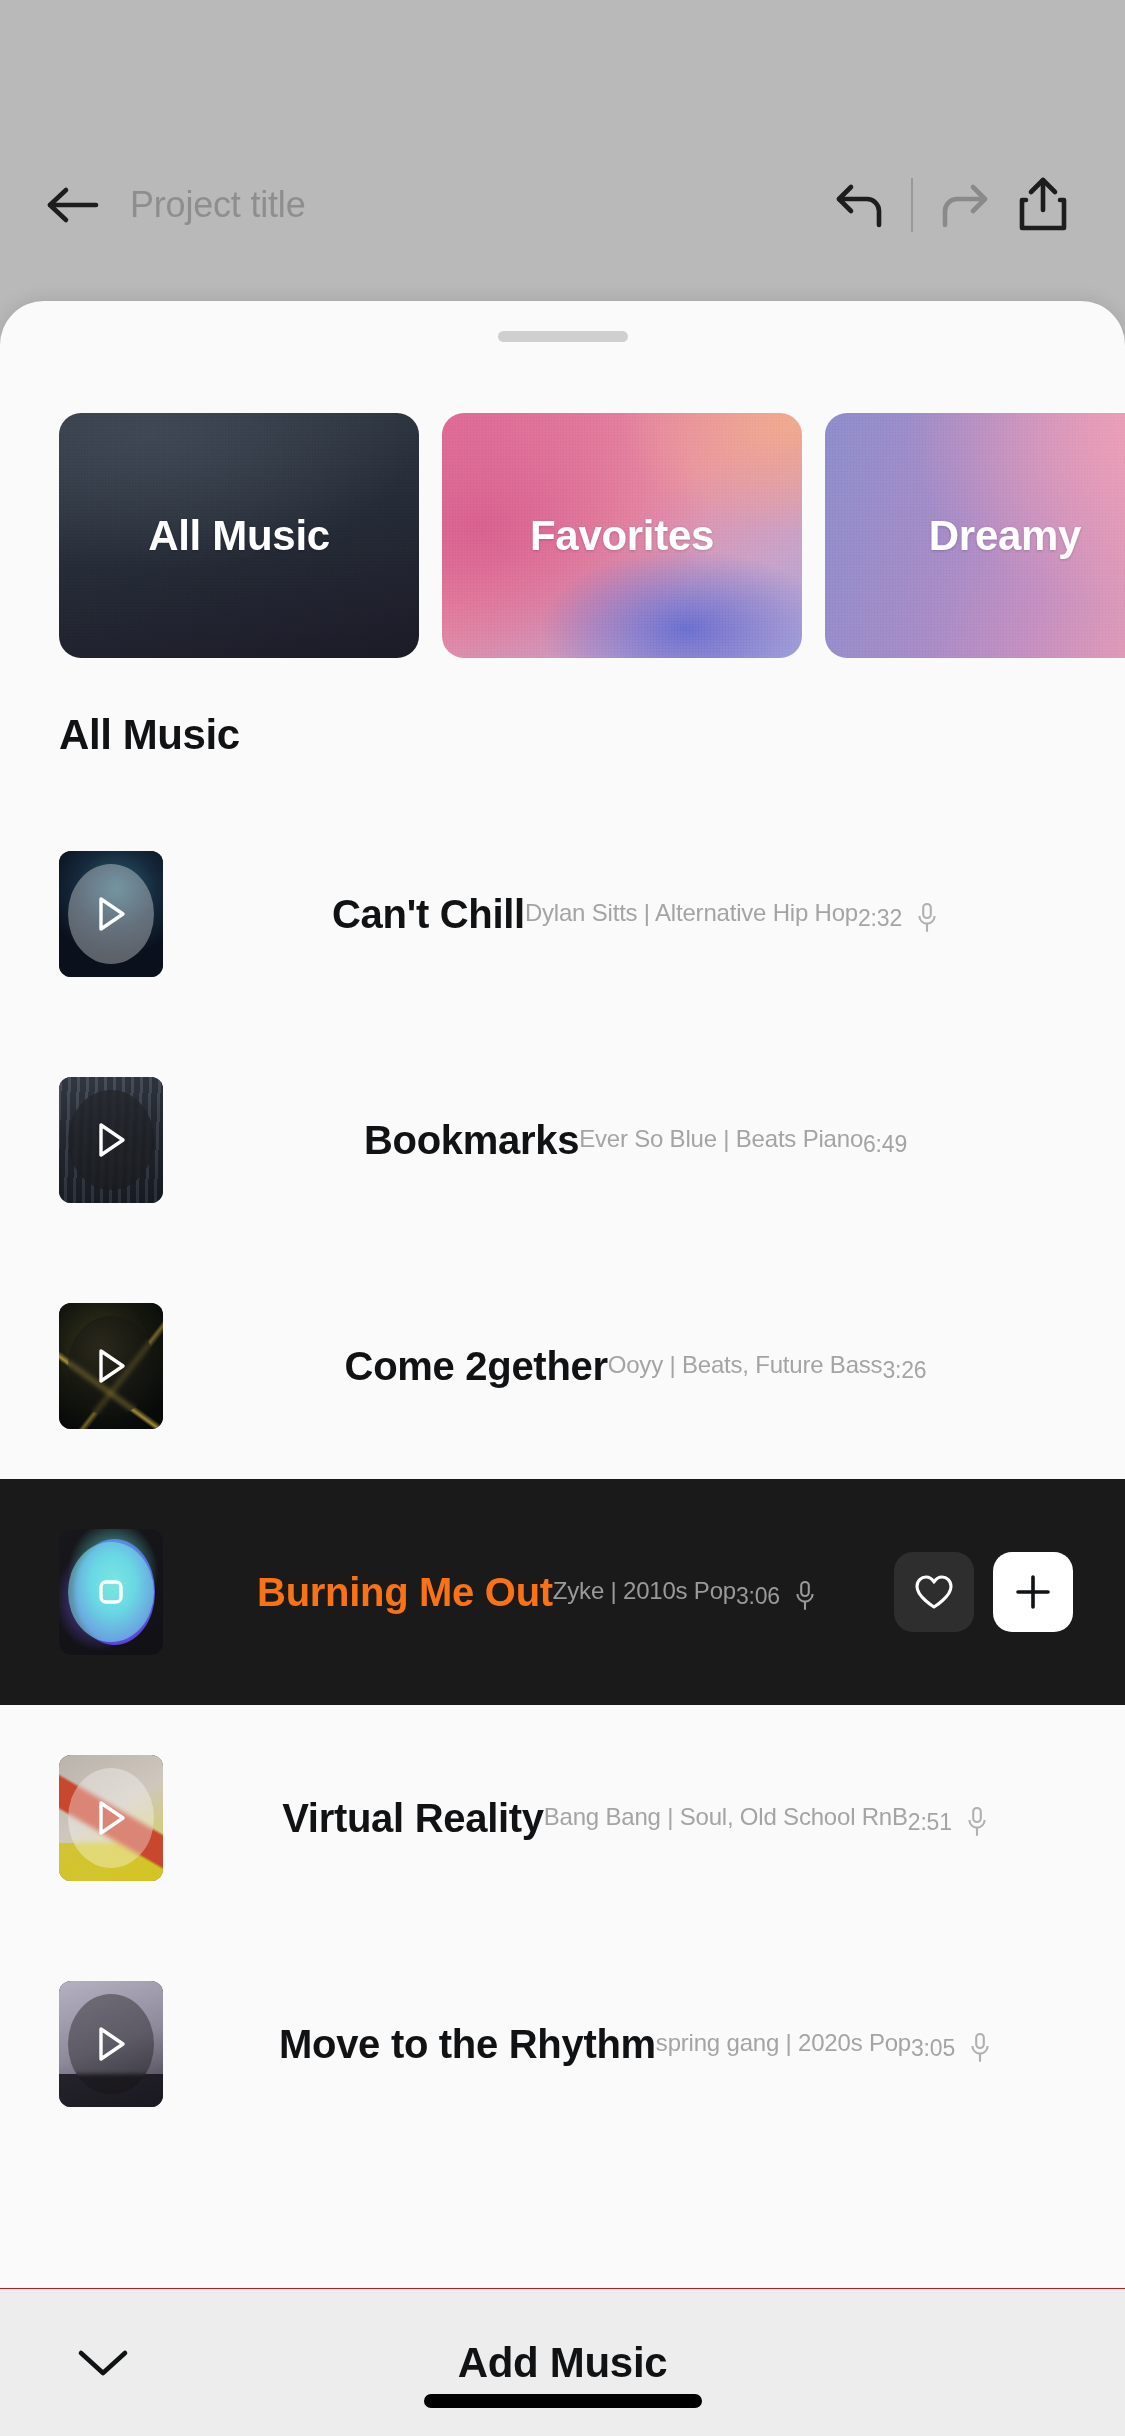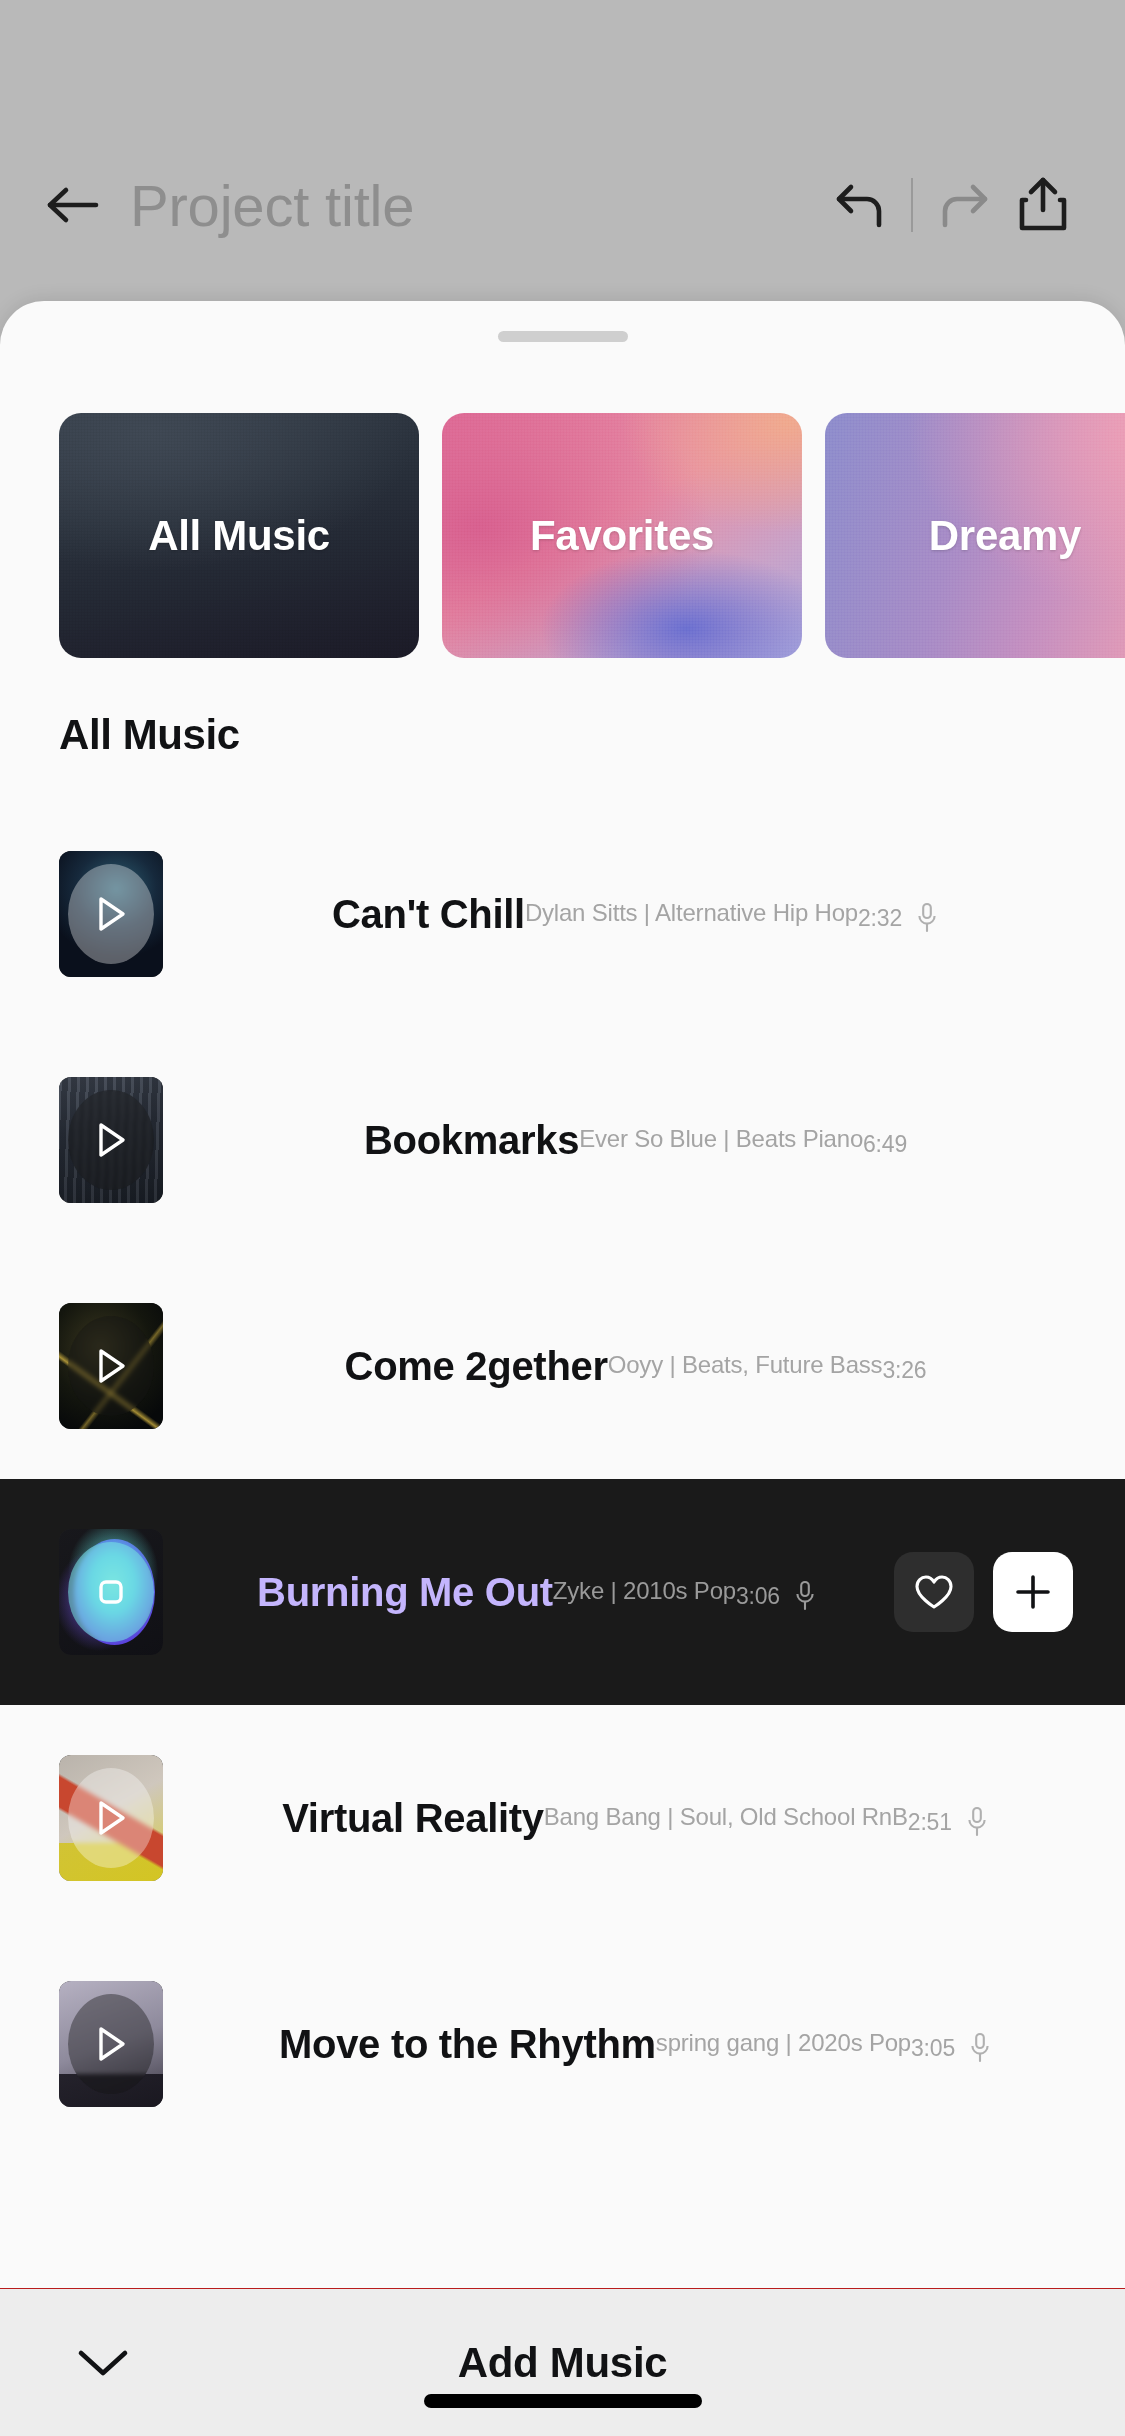--- a/index.html
+++ b/index.html
@@ -33,21 +33,21 @@
     align-items: center;
     padding: 0 42px;
   }
   .back-arrow {
     width: 62px; height: 62px;
     flex: 0 0 auto;
     display: flex; align-items: center; justify-content: center;
   }
   .project-title {
     margin-left: 26px;
-    font-size: 58px;
+    font-size: 36px;
     color: #8e8e8e;
     letter-spacing: -0.2px;
     font-weight: 400;
   }
   .topbar-right {
     margin-left: auto;
     display: flex;
     align-items: center;
     gap: 0px;
   }
@@ -202,21 +202,21 @@
     flex: 1 1 auto;
     min-width: 0;
   }
   .t-title {
     font-size: 40px;
     font-weight: 700;
     color: #111214;
     letter-spacing: -0.3px;
     line-height: 1.12;
   }
-  .selected .t-title { color: #c4b5fd; }
+  .selected .t-title { color: #f97316; }
   .t-sub {
     margin-top: 8px;
     font-size: 24px;
     color: #a4a4a4;
     letter-spacing: -0.2px;
     line-height: 1.12;
     white-space: nowrap;
     overflow: hidden;
   }
   .selected .t-sub { color: #9a9a9a; }

